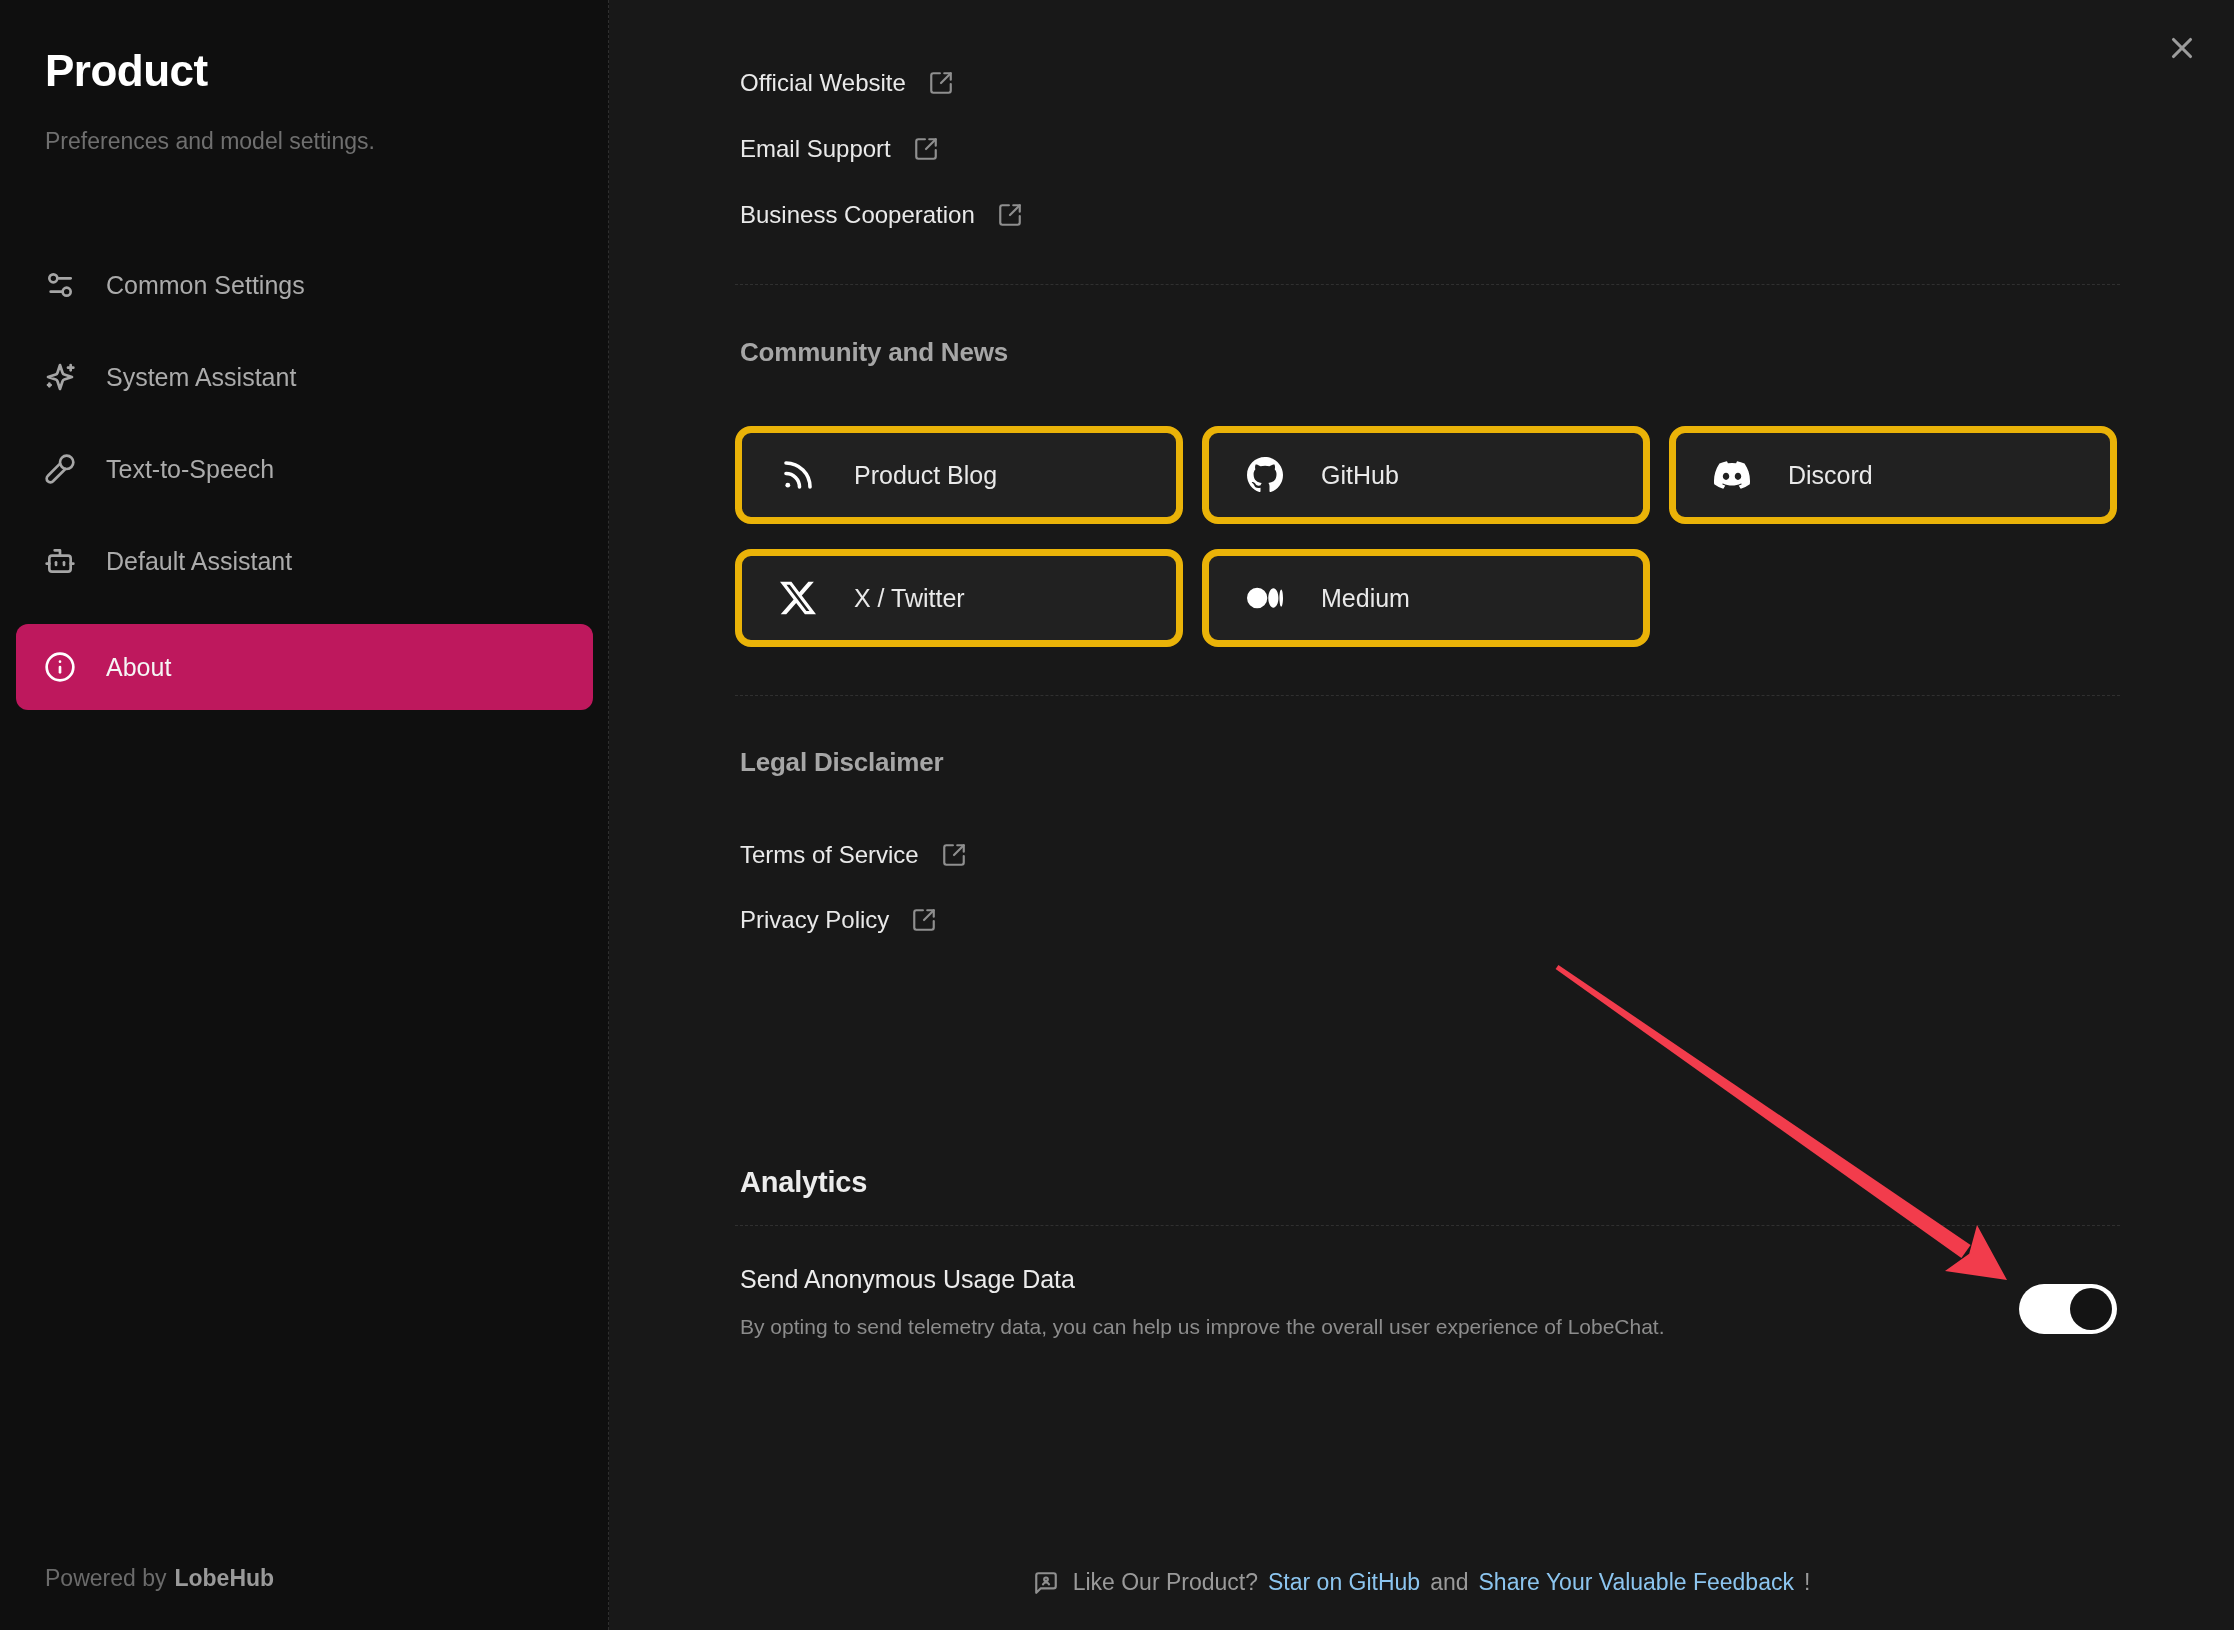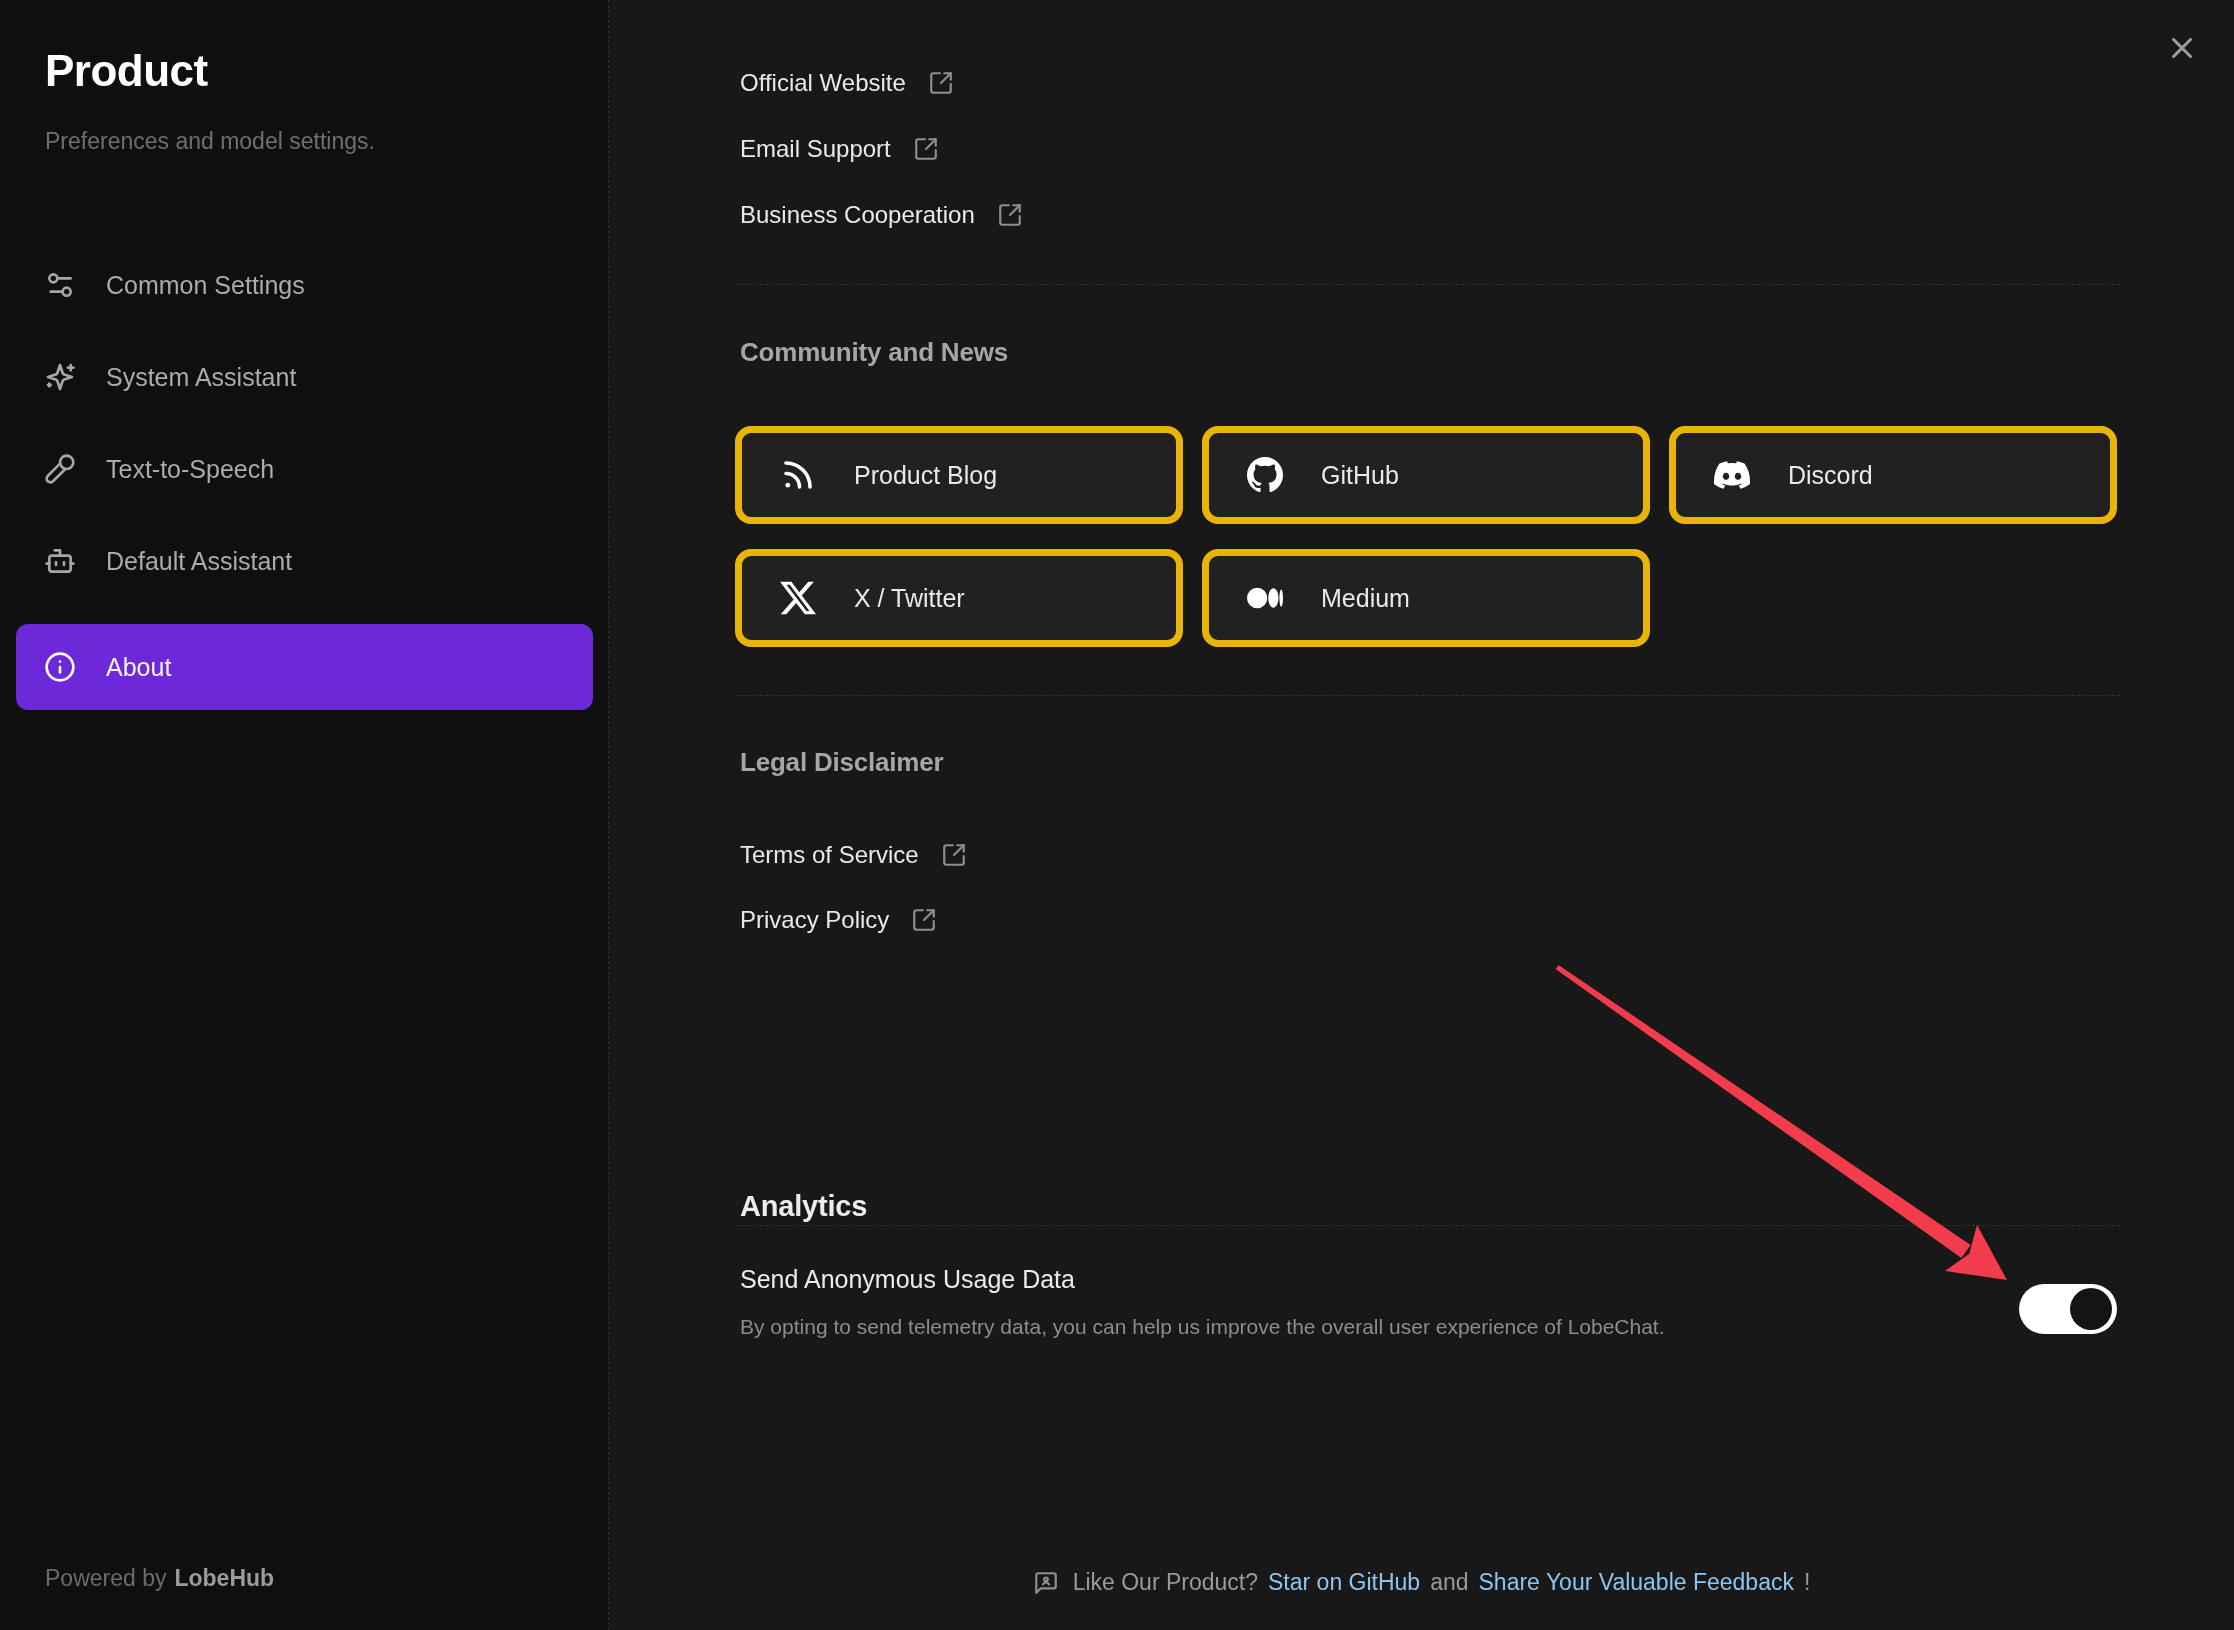--- a/index.html
+++ b/index.html
@@ -26,21 +26,21 @@
     position:absolute; left:45px; top:128px;
     font-size:23px; color:#6f6f6f;
   }
   .menu { position:absolute; left:16px; top:242px; width:577px; list-style:none;text-align:right; }
   .menu-item {
     height:86px; margin-bottom:6px; border-radius:12px;
     display:flex; align-items:center; gap:30px; padding-left:28px;
     color:#ababab; font-size:25px; cursor:pointer;
   }
   .menu-item .mi-icon { width:32px; height:32px; color:#a6a6a6; flex:none; }
-  .menu-item.selected { background:#6d28d9; color:#f5f5f5;margin-top:20px; }
+  .menu-item.selected { background:#be185d; color:#f5f5f5;margin-top:20px; }
   .menu-item.selected .mi-icon { color:#ffffff; }
   .powered {
     position:absolute; left:45px; bottom:38px;
     font-size:23px; color:#6b6b6b;
   }
   .powered b { color:#9a9a9a; font-weight:700; margin-left:8px; }
 
   
   .main { position:absolute; left:609px; top:0; width:1625px; height:1630px; background:#181818; }
 
@@ -296,21 +296,21 @@
     <span class="link-label">Privacy Policy</span>
     <span class="ext-icon">
       <svg viewBox="0 0 24 24" fill="none" stroke="currentColor" stroke-width="2" stroke-linecap="round" stroke-linejoin="round">
           <path d="M21 13v6a2 2 0 0 1-2 2H5a2 2 0 0 1-2-2V5a2 2 0 0 1 2-2h6"></path>
           <path d="m21 3-9 9"></path>
           <path d="M15 3h6v6"></path>
         </svg>
     </span>
   </div>
 
-  <div class="section-heading bright" style="top:1186px;">Analytics</div>
+  <div class="section-heading bright" style="top:1162px;">Analytics</div>
 
   <div class="divider" style="top:1225px;"></div>
 
   <div class="setting-label">Send Anonymous Usage Data</div>
   <div class="setting-desc">By opting to send telemetry data, you can help us improve the overall user experience of LobeChat.</div>
 
   <div class="toggle on" id="usage-toggle" style="background: rgb(255, 255, 255);">
     <div class="knob"></div>
   </div>
 

